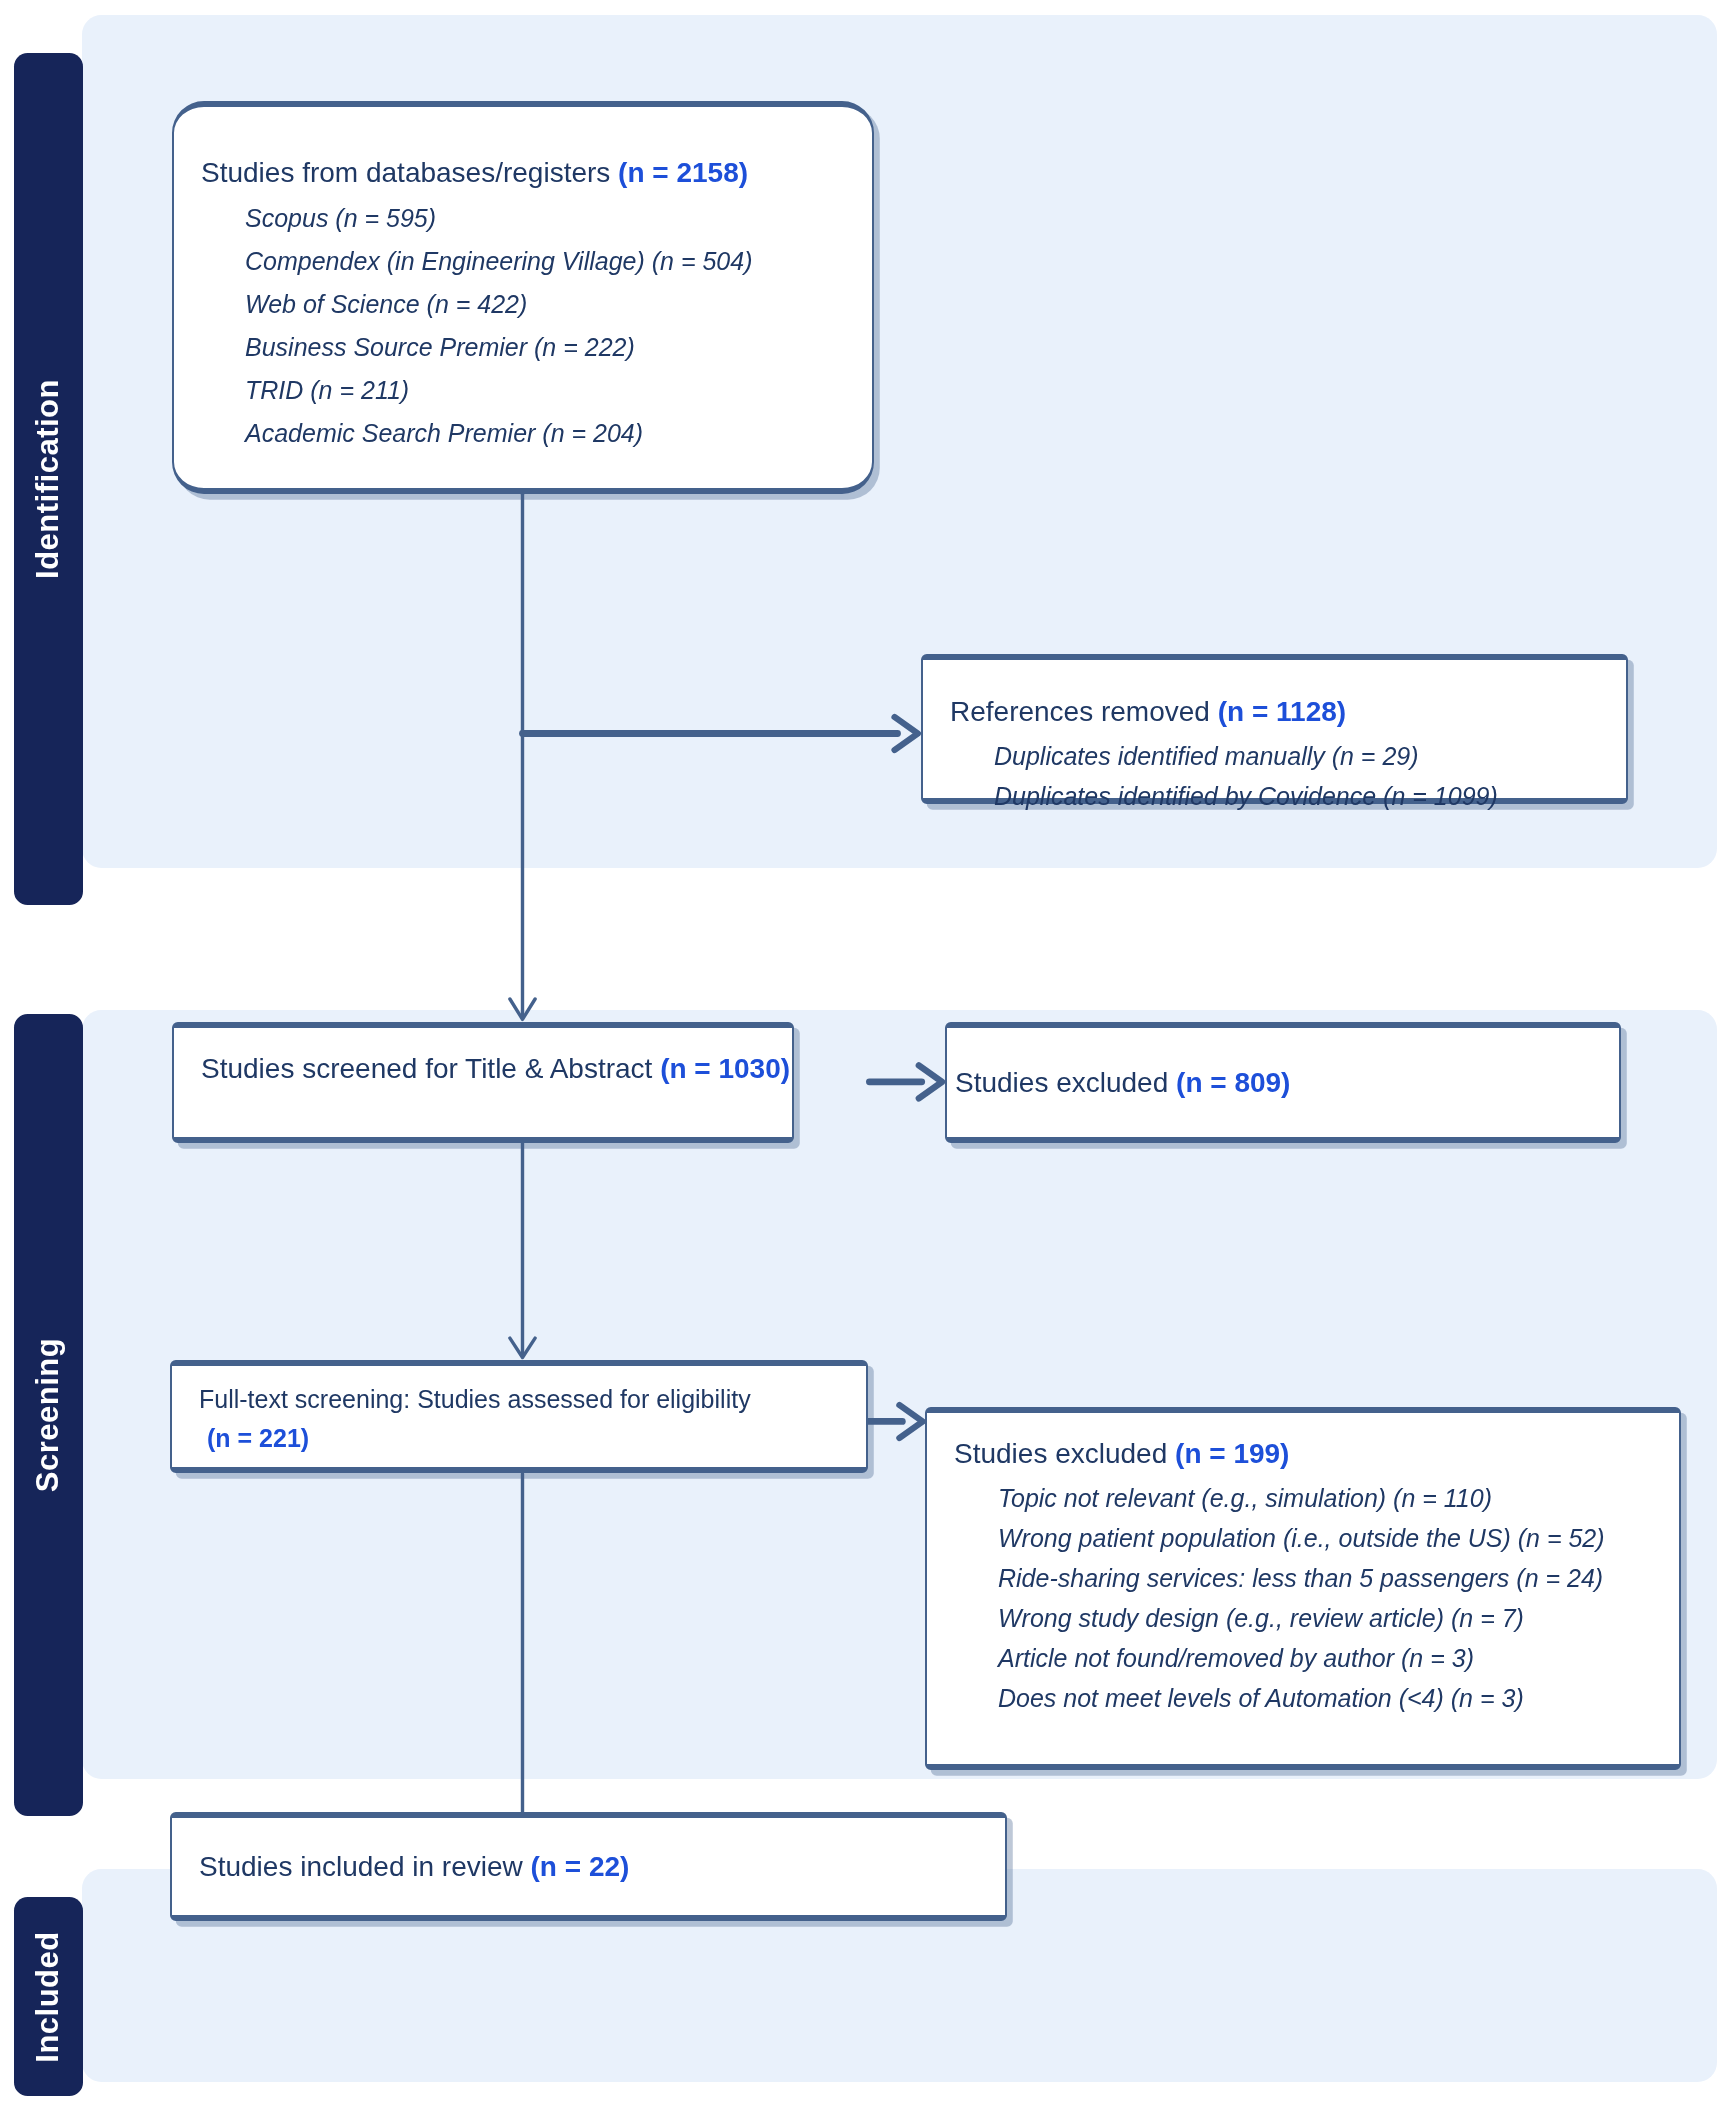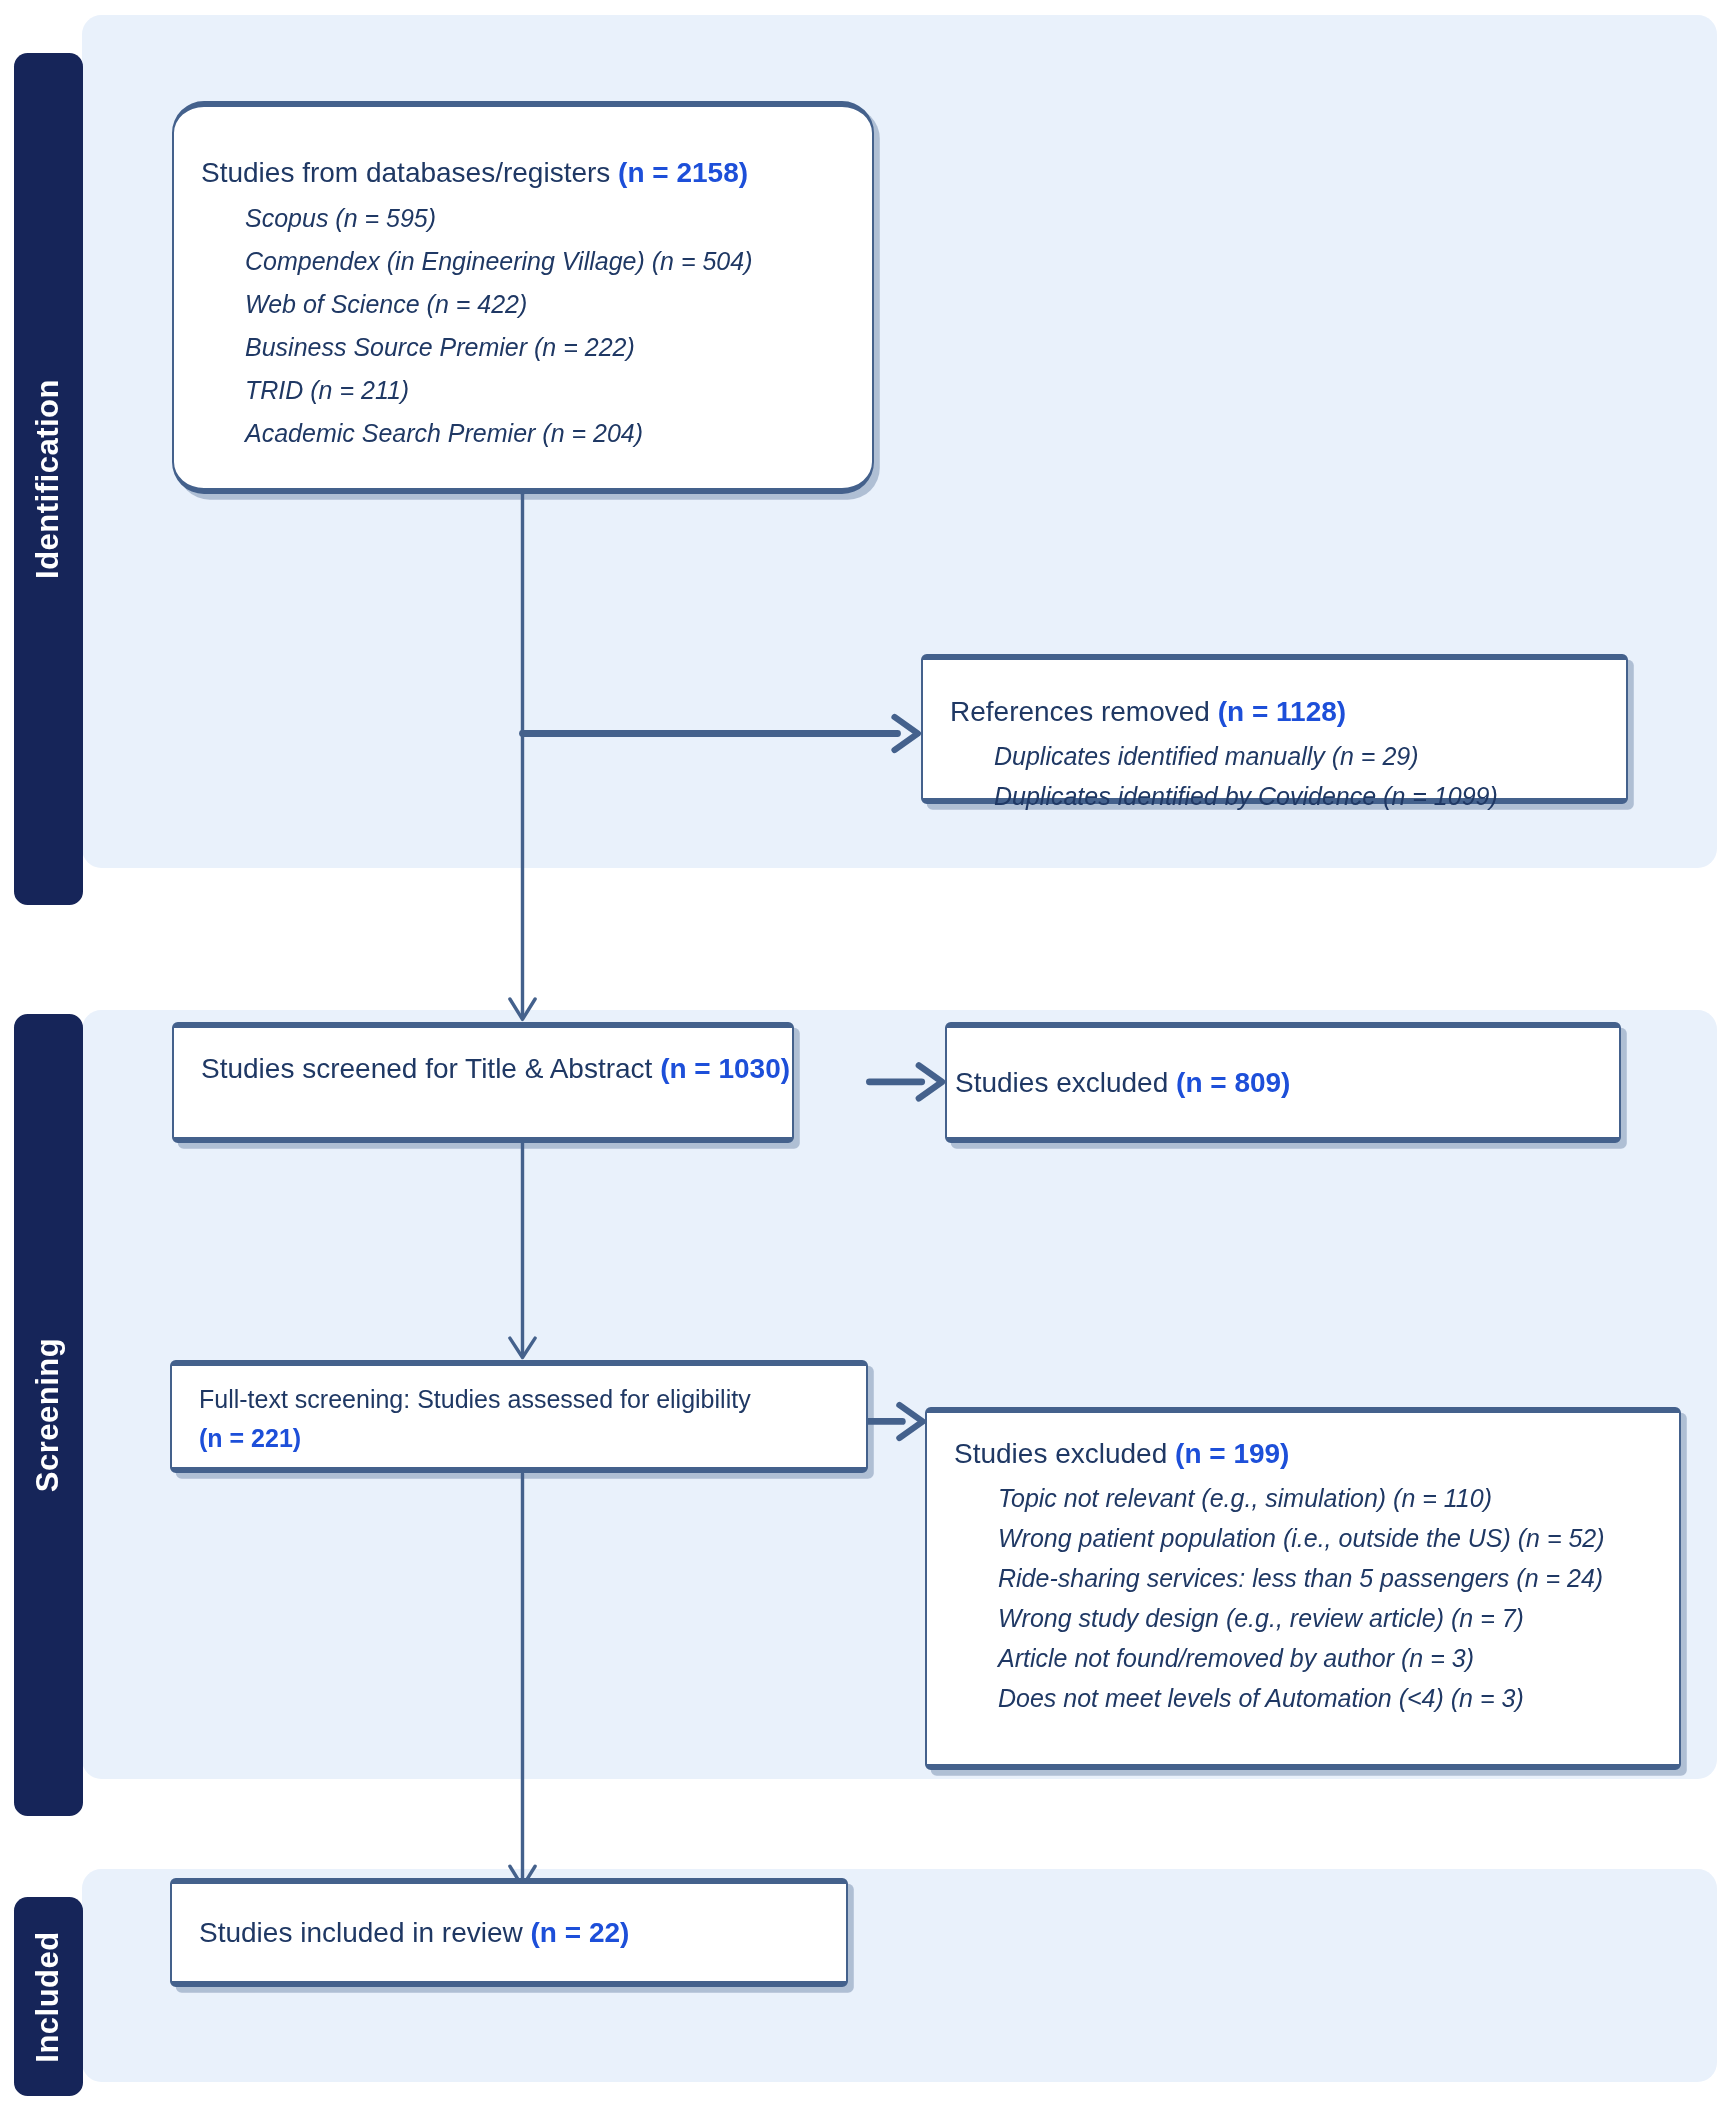--- a/index.html
+++ b/index.html
@@ -52,34 +52,34 @@
     border-top-width: 6.8px;
     border-bottom-width: 6.8px;
     border-radius: 5.8px;
     box-shadow: 5.8px 5.8px 0 rgba(68, 97, 140, 0.35);
     box-sizing: border-box;
     padding: 19.4px 27px;
   }
   .box-title { font-size: 28px; line-height: 43px; white-space: nowrap; }
   .box-title-small { font-size: 25px; line-height: 39px; white-space: normal; }
   .count { font-weight: 700; color: #1d4fd9; margin-left: 7.8px; white-space: nowrap; }
-  .count-block { display: block; margin-left: 0; }
+  .count-block { display: block; margin-left: 8px; }
   .box-list { list-style: none; margin: 2.9px 0 0 0; padding: 0 0 0 44px; font-style: italic; }
   .box-list li { font-size: 25px; line-height: 43px; white-space: nowrap; }
   .list-tight li { line-height: 40px; }
 
   .box-databases  { left: 172px;  top: 101px;  width: 702px; height: 393px; padding-top: 44px; border-radius: 32px; }
   .box-references { left: 921px; top: 654px; width: 707px; height: 150px; padding-top: 30px; }
   .box-screened   { left: 172px;  top: 1022px; width: 622px; height: 121px;
                     display: flex; align-items: flex-start; }
   .box-excluded-ta{ left: 945px; top: 1022px; width: 676px; height: 121px;
                     display: flex; align-items: center; padding-left: 8px; }
   .box-fulltext   { left: 170px;  top: 1360px; width: 698px; height: 113px; padding-top: 13.6px; }
   .box-excluded-ft{ left: 925px; top: 1407px; width: 756px; height: 363px; }
-  .box-included   { left: 170px;  top: 1878px; width: 678px; height: 109px;
+  .box-included   { left: 170px;  top: 1812px; width: 837px; height: 109px;
                     display: flex; align-items: center; }
 
   .connectors { position: absolute; left: 0; top: 0; pointer-events: none; }
 </style>
 </head>
 <body>
 
 <div class="page">
 
   <div class="panel panel-identification"></div>

